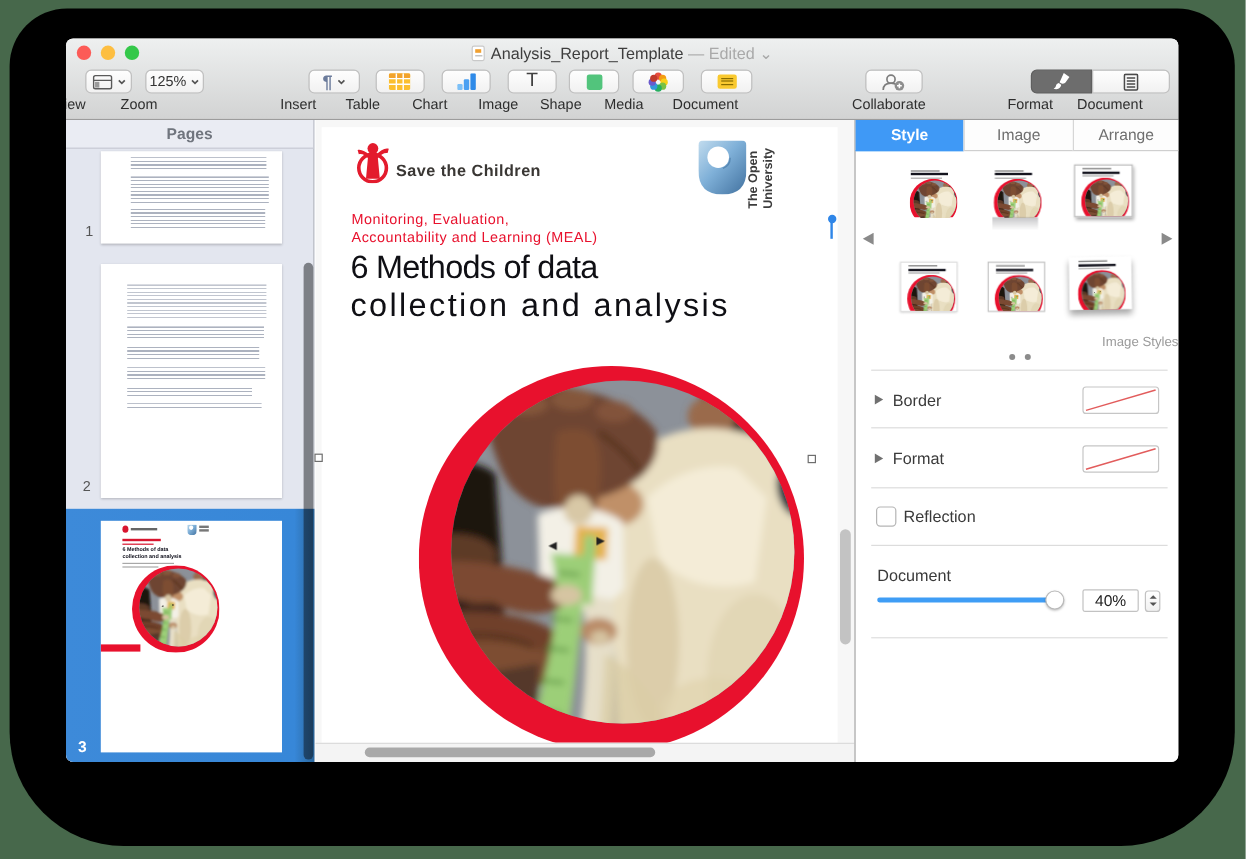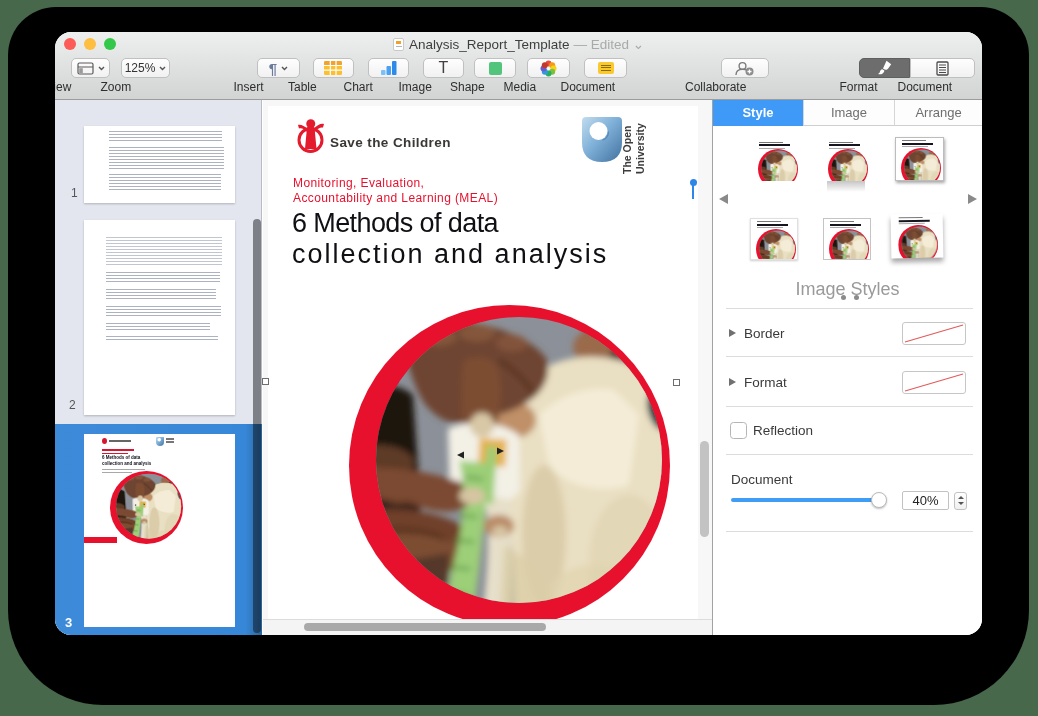--- a/index.html
+++ b/index.html
@@ -1,19 +1,19 @@
 <!DOCTYPE html>
 <html><head><meta charset="utf-8">
 <style>
 *{margin:0;padding:0;box-sizing:border-box}
 html,body{width:1038px;height:716px;overflow:hidden}
 body{background:#47684b;font-family:"Liberation Sans",sans-serif;position:relative}
 .abs{position:absolute}
 #blk{left:8px;top:7px;width:1021px;height:698px;background:#000;border-radius:48px 48px 95px 95px}
-#win{left:55px;top:32px;width:927px;height:603px;background:#fff;border-radius:16px;overflow:hidden}
+#win{left:55px;top:32px;width:927px;height:603px;background:#fff;border-radius:6px;overflow:hidden}
 #chrome{left:0;top:0;width:927px;height:68px;background:linear-gradient(#eef0f0,#d2d3d3);border-bottom:1px solid #9c9c9c}
 .tl{width:12px;height:12px;border-radius:50%;top:6px}
 #ttl{top:4px;width:927px;text-align:center;font-size:13.5px;color:#3e3e3e;height:16px}
 #ttl .gray{color:#a9a9a9}
 .tbtn{top:26px;height:20px;background:linear-gradient(#fefefe,#f1f1f1);border:1px solid #c0c0c0;border-radius:5px;display:flex;align-items:center;justify-content:center;gap:4px}
 .tlabel{top:48px;font-size:12px;color:#2e2e2e;width:90px}
 #sb{left:0;top:68px;width:207px;height:535px;background:#e3e6ef;border-right:1px solid #b9bcc4}
 #sbh{left:0;top:0;width:206px;height:24px;background:#eaecf3;border-bottom:1px solid #c6c9d3;text-align:center;font-size:13px;font-weight:bold;color:#70757e;line-height:24px}
 .pg{background:#fff;box-shadow:0 1px 2px rgba(0,0,0,.22)}
 .pnum{font-size:12px;color:#555}
@@ -193,21 +193,21 @@
   <div class="abs tlabel" style="left:505.5px">Document</div>
   <div class="abs tbtn" style="left:665.5px;width:48px">
         <svg width="21" height="15">
           <circle cx="8.5" cy="5" r="3.4" fill="none" stroke="#7d7d7d" stroke-width="1.4"></circle>
           <path d="M2,14 C2,9.8 5,8.2 8.5,8.2 C12,8.2 15,9.8 15,14" fill="none" stroke="#7d7d7d" stroke-width="1.4"></path>
           <circle cx="15.5" cy="10.5" r="4" fill="#8d8d8d"></circle>
           <line x1="13.5" y1="10.5" x2="17.5" y2="10.5" stroke="#fff" stroke-width="1.3"></line>
           <line x1="15.5" y1="8.5" x2="15.5" y2="12.5" stroke="#fff" stroke-width="1.3"></line>
         </svg>
       </div>
-  <div class="abs tlabel" style="left:630px">Collaborate</div>
+  <div class="abs tlabel" style="left:655px">Collaborate</div>
   <div class="abs" style="left:804px;top:26px;width:51px;height:20px;background:#6d6d6d;border:1px solid #5f5f5f;border-radius:5px 0 0 5px;display:flex;align-items:center;justify-content:center">
         <svg width="17" height="16" viewBox="0 0 17 16">
           <g fill="#fff">
             <path d="M10.5,0.8 L15.2,4.2 L12.2,8.4 C11.2,9.8 9.2,10.1 7.8,9.1 L7,8.5 Z"></path>
             <path d="M6.3,9.2 L8.3,10.6 C8.3,11.8 7.6,13 6.3,13.8 C5,14.6 3.2,14.4 2,14 C3.2,13.3 3.7,12.6 3.9,11.7 C4.1,10.5 5.1,9.5 6.3,9.2 Z"></path>
           </g>
         </svg>
       </div>
   <div class="abs tlabel" style="left:784.5px">Format</div>
   <div class="abs" style="left:855px;top:26px;width:65px;height:20px;background:linear-gradient(#fefefe,#f1f1f1);border:1px solid #c0c0c0;border-radius:0 5px 5px 0;display:flex;align-items:center;justify-content:center">
@@ -215,20 +215,21 @@
           <rect x="1" y="1" width="11" height="13" rx="1" fill="none" stroke="#4a4a4a" stroke-width="1.3"></rect>
           <line x1="3" y1="4" x2="10" y2="4" stroke="#4a4a4a" stroke-width="1.1"></line>
           <line x1="3" y1="6.5" x2="10" y2="6.5" stroke="#4a4a4a" stroke-width="1.1"></line>
           <line x1="3" y1="9" x2="10" y2="9" stroke="#4a4a4a" stroke-width="1.1"></line>
           <line x1="3" y1="11.5" x2="10" y2="11.5" stroke="#4a4a4a" stroke-width="1.1"></line>
         </svg>
       </div>
   <div class="abs tlabel" style="left:842.5px">Document</div>
  </div>
  <div class="abs" id="sb">
+  <div class="abs" id="sbh">Pages</div>
   <div class="abs pg" id="pg1" style="left:29px;top:26px;width:151px;height:77px">
    <div class="ml p" style="left:25px;top:5px;width:113px;height:11px"></div>
    <div class="ml p" style="left:25px;top:21px;width:115px;height:23px"></div>
    <div class="ml p" style="left:25px;top:48px;width:112px;height:17px"></div>
   </div>
   <div class="abs pnum" style="left:16px;top:86px">1</div>
   <div class="abs pg" id="pg2" style="left:29px;top:120px;width:151px;height:195px">
    <div class="ml p" style="left:22px;top:17px;width:116px;height:29px;opacity:.75"></div>
    <div class="ml p" style="left:22px;top:52px;width:114px;height:11px"></div>
    <div class="ml p" style="left:22px;top:69px;width:110px;height:11px"></div>
@@ -337,21 +338,21 @@
   <div class="abs mini" style="left:178px;top:114px;width:52px;height:44px;transform:rotate(-1deg);box-shadow:0 4px 5px rgba(0,0,0,.35)">
    <div class="ml" style="left:8px;top:3px;width:24px;height:1.2px;background:#777"></div>
         <div class="ml" style="left:8px;top:5.5px;width:31px;height:2.2px;background:#15151f"></div>
         <div class="ml" style="left:8px;top:9px;width:26px;height:1px;background:#aaa"></div>
    <svg class="ml" style="left:7px;top:11px" width="40" height="40" viewBox="0 0 321 321">
           <use href="#photo"></use>
         </svg>
   </div>
   <div class="abs" style="left:6px;top:94px;width:0;height:0;border-right:9px solid #8a8a8a;border-top:5.5px solid transparent;border-bottom:5.5px solid transparent"></div>
   <div class="abs" style="left:254.5px;top:94px;width:0;height:0;border-left:9px solid #8a8a8a;border-top:5.5px solid transparent;border-bottom:5.5px solid transparent"></div>
-  <div class="abs" style="left:0;width:269px;top:179px;text-align:center;font-size:18px;color:#9a9a9a">Image Styles</div>
+  <div class="abs" style="left:0;width:269px;top:179px;text-align:right;font-size:11px;color:#9a9a9a">Image Styles</div>
   <div class="abs" style="left:128px;top:195px;width:5px;height:5px;border-radius:50%;background:#8b8b8b"></div>
   <div class="abs" style="left:141px;top:195px;width:5px;height:5px;border-radius:50%;background:#8b8b8b"></div>
   <div class="abs rdiv" style="top:208px"></div>
   <div class="abs tri" style="left:16px;top:229px"></div>
   <div class="abs rlab" style="left:31px;top:226px">Border</div>
   <div class="abs well" style="left:189px;top:222px"><svg width="62" height="21">
           <line x1="2" y1="19" x2="60" y2="2" stroke="#e25c5c" stroke-width="1.2"></line>
         </svg></div>
   <div class="abs rdiv" style="top:256px"></div>
   <div class="abs tri" style="left:16px;top:278px"></div>

